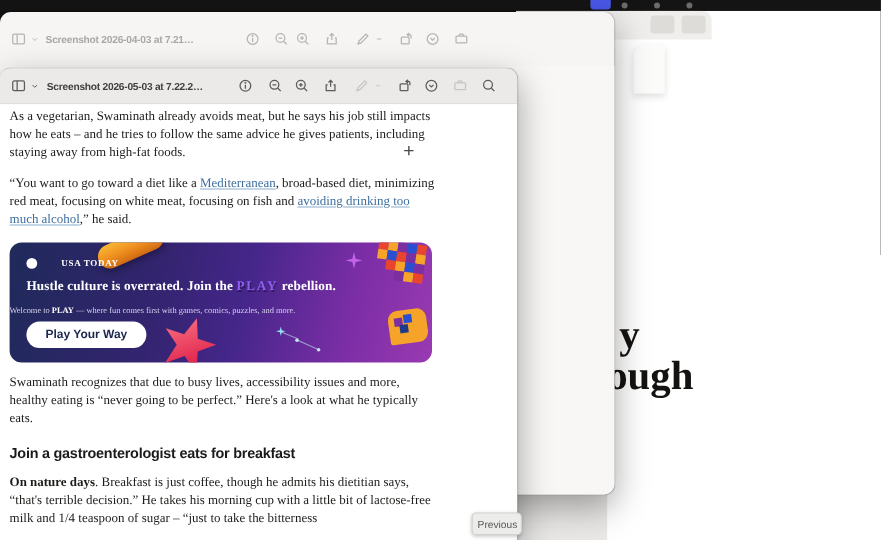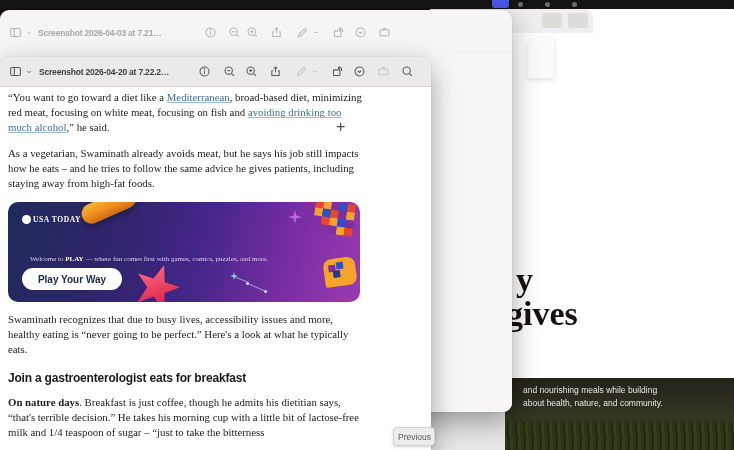--- a/index.html
+++ b/index.html
@@ -62,26 +62,26 @@
   .article p{margin:0 0 11px 0;}
   .article a{color:#3e6f9e;text-decoration:underline;text-decoration-color:#9dbcd6;}
   .article h2{font-family:"Liberation Sans",sans-serif;font-size:12px;letter-spacing:-0.2px;
      color:#1a1a1a;margin:14px 0 9px 0;}
   .lead-bold{font-weight:700;}
   .expand-plus{position:absolute;left:336px;top:31px;color:#4a4a4a;font-size:16px;font-weight:400;font-family:"Liberation Sans",sans-serif;}
 
   
   .ad{position:relative;width:352px;height:100px;border-radius:10px;overflow:hidden;margin:2px 0 10px 0;
      background:linear-gradient(103deg,#1f2a5a 0%,#33246f 35%,#45268a 55%,#7c2ea6 80%,#9a3ab2 100%);}
-  .ad-logo{position:absolute;left:14px;top:10px;display:flex;align-items:center;gap:2px;color:#fff;
+  .ad-logo{position:absolute;left:14px;top:10px;display:flex;align-items:center;gap:20px;color:#fff;
      font-size:7.5px;font-weight:700;letter-spacing:0.6px;}
   .ad-logo .dot{width:9px;height:9px;border-radius:50%;background:#fff;}
   .ad-headline{position:absolute;left:14px;top:30px;color:#fff;font-size:11px;font-weight:700;letter-spacing:0.1px;}
   .ad-play{color:var(--play,#8d5ff0);font-weight:800;letter-spacing:1.5px;text-shadow:1px 1px 0 rgba(0,0,0,0.35);}
-  .ad-sub{position:absolute;left:22px;top:50px;color:#d8d3ee;font-size:7px;}
+  .ad-sub{position:absolute;left:0;top:50px;color:#d8d3ee;font-size:7px;}
   .ad-sub b{color:#fff;}
   .ad-cta{position:absolute;left:14px;top:66px;width:100px;height:22px;background:#fff;border:none;border-radius:12px;
      color:#1c2750;font-size:10px;font-weight:700;display:flex;align-items:center;justify-content:center;cursor:pointer;}
   .churro{position:absolute;left:72px;top:-6px;width:58px;height:20px;border-radius:10px;
      background:linear-gradient(180deg,#f7b733 0%,#ef8e1f 55%,#cf6a12 100%);transform:rotate(-24deg);box-shadow:0 3px 6px rgba(0,0,0,0.3);}
   .pixelcube{position:absolute;left:306px;top:0px;width:40px;height:32px;display:grid;
      grid-template-columns:repeat(5,8px);grid-template-rows:repeat(4,8px);transform:rotate(8deg);}
   .pixelcube i{display:block;}
   .sparkle{position:absolute;width:14px;height:14px;background:#c063e8;
      clip-path:polygon(50% 0,60% 40%,100% 50%,60% 60%,50% 100%,40% 60%,0 50%,40% 40%);}
@@ -124,29 +124,22 @@
 
 <div class="screen">
 
   <div class="abs webpage">
     <div class="abs ghost-toolbar">
       <div class="abs ghost-chip" style="left:112px"></div>
       <div class="abs ghost-chip" style="left:138px"></div>
     </div>
     <div class="abs white-tab"></div>
     <div class="big-serif frag1">y</div>
-    <div class="big-serif frag2">gives</div>
+    <div class="big-serif frag2">ough</div>
     <div class="abs gray-patch"></div>
-    <div class="abs photo">
-      <div class="photo-caption">
-        <div>and nourishing meals while building</div>
-        <div>about health, nature, and community.</div>
-      </div>
-      <div class="photo-grass"></div>
-    </div>
   </div>
 
   <div class="abs top-bar">
     <div class="abs blue-btn"></div>
     <div class="abs bar-dot" style="left:518px"></div>
     <div class="abs bar-dot" style="left:545px"></div>
     <div class="abs bar-dot" style="left:572px"></div>
   </div>
 
   <div class="abs macwin win-back">
@@ -231,21 +224,21 @@
         <svg viewBox="0 0 16 16">
             <rect x="2" y="3" width="12" height="10" rx="1.5"></rect>
             <line x1="6.5" y1="3" x2="6.5" y2="13"></line>
           </svg>
       </span>
       <span class="tico" style="width:10px">
         <svg viewBox="0 0 16 16">
             <polyline points="5,7 8,10 11,7"></polyline>
           </svg>
       </span>
-      <span class="win-title" style="margin-left:5px">Screenshot 2026-04-20 at 7.22.2…</span>
+      <span class="win-title" style="margin-left:5px">Screenshot 2026-05-03 at 7.22.2…</span>
       <span class="tico" style="margin-left:26px">
         <svg viewBox="0 0 16 16">
             <circle cx="8" cy="8" r="5.5"></circle>
             <line x1="8" y1="7" x2="8" y2="11"></line>
             <circle cx="8" cy="4.8" r="0.4"></circle>
           </svg>
       </span>
       <span class="tico" style="margin-left:7px">
         <svg viewBox="0 0 16 16">
             <circle cx="7" cy="7" r="4.5"></circle>
@@ -301,22 +294,22 @@
         <svg viewBox="0 0 16 16">
             <circle cx="7" cy="7" r="4.5"></circle>
             <line x1="10.5" y1="10.5" x2="13.5" y2="13.5"></line>
           </svg>
       </span>
     </div>
 
     <div class="content">
       <span class="expand-plus">+</span>
       <div class="article">
+        <p>As a vegetarian, Swaminath already avoids meat, but he says his job still impacts how he eats – and he tries to follow the same advice he gives patients, including staying away from high-fat foods.</p>
         <p><span>“You want to go toward a diet like a </span><a href="#">Mediterranean</a><span>, broad-based diet, minimizing red meat, focusing on white meat, focusing on fish and </span><a href="#">avoiding drinking too much alcohol</a><span>,” he said.</span></p>
-        <p>As a vegetarian, Swaminath already avoids meat, but he says his job still impacts how he eats – and he tries to follow the same advice he gives patients, including staying away from high-fat foods.</p>
 
         <div class="ad">
           <div class="churro"></div>
           <div class="pixelcube">
             <i style="background:#e8452c"></i>
               <i style="background:#f6a329"></i>
               <i style="background:#7b2fa0"></i>
               <i style="background:#2a4fd0"></i>
               <i style="background:#e8452c"></i>
             <i style="background:#f6a329"></i>
@@ -344,20 +337,21 @@
           </div>
           <div class="mini-sparkle" style="left:222px;top:70px"></div>
           <div class="constel-dot" style="left:238px;top:80px"></div>
           <div class="constel-dot" style="left:256px;top:88px"></div>
           <div class="constel-line" style="left:226px;top:74px;width:16px;transform:rotate(22deg)"></div>
           <div class="constel-line" style="left:240px;top:81px;width:18px;transform:rotate(24deg)"></div>
           <div class="ad-logo">
             <span class="dot"></span>
             <span>USA TODAY</span>
           </div>
+          <div class="ad-headline"><span>Hustle culture is overrated.  Join the </span><span class="ad-play">PLAY</span><span> rebellion.</span></div>
           <div class="ad-sub"><span>Welcome to </span><b>PLAY</b><span> — where fun comes first with games, comics, puzzles, and more.</span></div>
           <button class="ad-cta">Play Your Way</button>
         </div>
 
         <p>Swaminath recognizes that due to busy lives, accessibility issues and more, healthy eating is “never going to be perfect.” Here's a look at what he typically eats.</p>
         <h2>Join a gastroenterologist eats for breakfast</h2>
         <p><span class="lead-bold">On nature days</span><span>. Breakfast is just coffee, though he admits his dietitian says, “that's terrible decision.” He takes his morning cup with a little bit of lactose-free milk and 1/4 teaspoon of sugar – “just to take the bitterness</span></p>
       </div>
     </div>
   </div>

